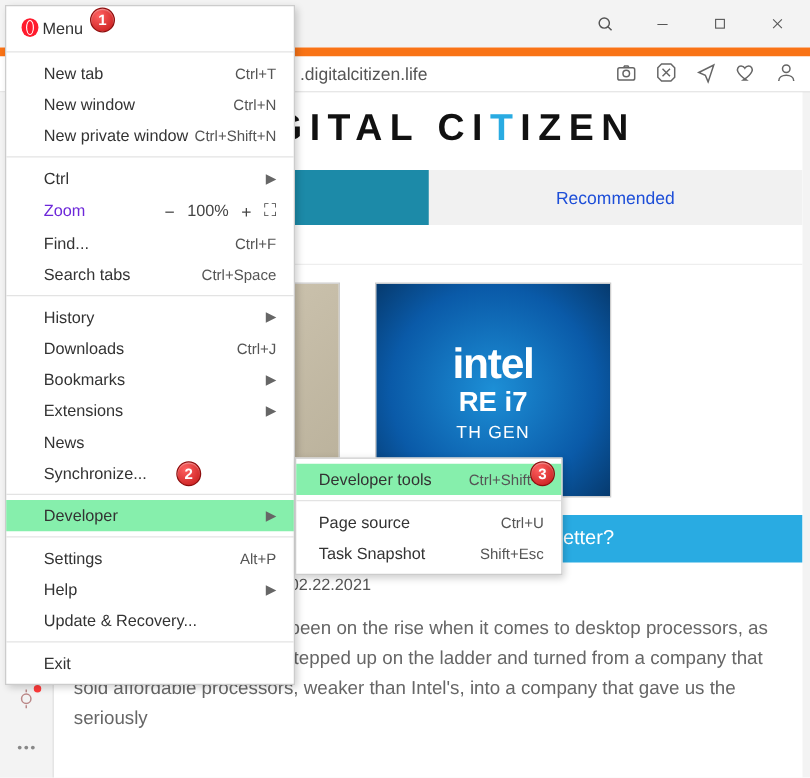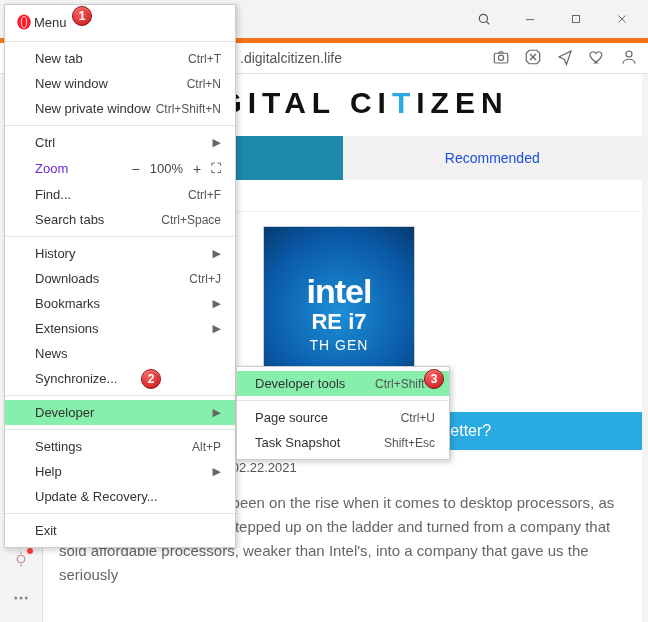--- a/index.html
+++ b/index.html
@@ -5,37 +5,37 @@
 * { margin: 0; padding: 0; box-sizing: border-box; }
 body { font-family: "Segoe UI", Arial, sans-serif; font-size: 13px; color: #333; width: 648px; height: 622px; overflow: hidden; position: relative; background: #fff; }
 
 
 .window { width: 648px; height: 622px; background: #f3f3f3; position: relative; }
 .titlebar { height: 38px; display: flex; align-items: center; justify-content: flex-end; padding-right: 4px; gap: 2px; }
 .titlebar .tbtn { width: 44px; height: 30px; display: flex; align-items: center; justify-content: center; color: #555; }
 .titlebar .tbtn svg { width: 14px; height: 14px; }
 
 
-.addrbar { height: 36px; background: #fff; border-top: 5px solid #f97316; border-bottom: 1px solid #e0e0e0; display: flex; align-items: center; padding: 0 10px; color: #555; }
+.addrbar { height: 36px; background: #fff; border-top: 7px solid #f97316; border-bottom: 1px solid #e0e0e0; display: flex; align-items: center; padding: 0 10px; color: #555; }
 .addr-url { flex: 0 0 auto; margin-left: 230px; font-size: 14px; color: #555; }
 .addr-icons { margin-left: auto; display: flex; gap: 14px; align-items: center; color: #666; }
 .addr-icons svg { width: 18px; height: 18px; }
 
 
 .content { position: absolute; left: 42px; top: 74px; right: 6px; bottom: 0; background: #fff; border-left: 1px solid #ddd; overflow: hidden; }
 .logo { text-align: center; padding: 12px 0 16px; }
 .logo-text { font-family: Impact, "Arial Black", sans-serif; font-size: 30px; letter-spacing: 6px; color: #111; font-weight: 700; }
 .logo-text .t { color: #29abe2; }
 .tabs { display: flex; background: #f1f1f1; height: 44px; }
 .tab { flex: 1; display: flex; align-items: center; justify-content: center; font-size: 14px; color: #1d4ed8; }
 .tab.active { background: #1c8aa8; color: #fff; }
 .sharebar { padding: 8px 16px; color: #7aa; font-size: 13px; border-bottom: 1px solid #eee; }
 
 .chips-row { display: flex; gap: 28px; padding: 14px 0 0 40px; }
-.chip { width: 152px; height: 172px; border: 1px solid #ccc; background: #e8e5df; display: flex; align-items: center; justify-content: center; position: relative; overflow: hidden; }
+.chip { width: 189px; height: 172px; border: 1px solid #ccc; background: #e8e5df; display: flex; align-items: center; justify-content: center; position: relative; overflow: hidden; }
 .chip.intel { background: radial-gradient(circle at 50% 50%, #1d8fd6 0%, #0a5aa8 65%, #063a6e 100%); color: #fff; font-family: Arial, sans-serif; }
 .intel-logo { font-size: 34px; font-weight: bold; letter-spacing: -1px; }
 .intel-sub { font-size: 22px; font-weight: 700; margin-top: -2px; }
 .intel-gen { font-size: 14px; margin-top: 2px; letter-spacing: 1px; }
 
 .chip.amd { background: linear-gradient(135deg, #d6cdb9 0%, #b9b09a 100%); color: #444; }
 .amd-text { font-size: 26px; font-weight: 700; letter-spacing: 2px; transform: translateX(6px); }
 
 .article-bar { background: #29abe2; color: #fff; padding: 10px 14px; font-size: 16px; margin-top: 14px; }
 .meta { padding: 10px 14px; font-size: 13px; color: #555; display: flex; gap: 12px; align-items: center; }

